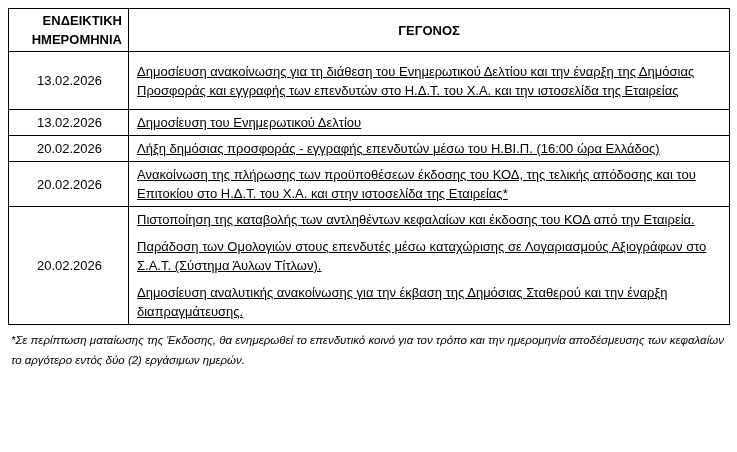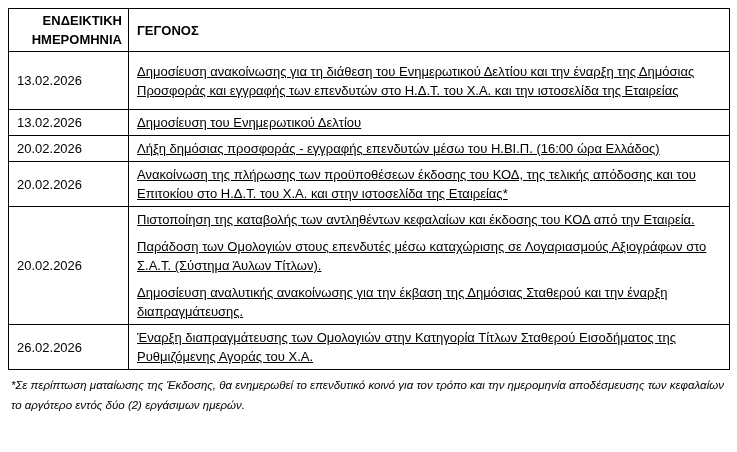--- a/index.html
+++ b/index.html
@@ -29,26 +29,26 @@
   }
   col.c-date  { width: 120px; }
   col.c-event { width: 601px; }
   th.date-header {
     text-align: right;
     font-weight: bold;
     padding: 2px 6px 2px 8px;
     height: 38px;
   }
   th.event-header {
-    text-align: left;
+    text-align: center;
     font-weight: bold;
     padding: 10px 8px;
   }
   td.date-cell {
-    text-align: left;
+    text-align: center;
     padding: 2px 6px 2px 8px;
     white-space: nowrap;
   }
   td.event-cell {
     text-align: left;
     padding: 3px 8px;
   }
   td.event-cell p { margin: 0; text-decoration: underline; }
   td.event-cell p + p { margin-top: 8px; }
   tr.r0 { height: 58px; }
@@ -111,24 +111,18 @@
         </td>
       </tr>
       <tr class="r6">
         <td class="date-cell">20.02.2026</td>
         <td class="event-cell">
           <p>Πιστοποίηση της καταβολής των αντληθέντων κεφαλαίων και έκδοσης του ΚΟΔ από την Εταιρεία.</p>
           <p>Παράδοση των Ομολογιών στους επενδυτές μέσω καταχώρισης σε Λογαριασμούς Αξιογράφων στο Σ.Α.Τ. (Σύστημα Άυλων Τίτλων).</p>
           <p>Δημοσίευση αναλυτικής ανακοίνωσης για την έκβαση της Δημόσιας Σταθερού και την έναρξη διαπραγμάτευσης.</p>
         </td>
       </tr>
-      <tr class="r7">
-        <td class="date-cell">26.02.2026</td>
-        <td class="event-cell">
-          <p>Έναρξη διαπραγμάτευσης των Ομολογιών στην Κατηγορία Τίτλων Σταθερού Εισοδήματος της Ρυθμιζόμενης Αγοράς του Χ.Α.</p>
-        </td>
-      </tr>
     </tbody>
   </table>
 
   <div class="footnote">*Σε περίπτωση ματαίωσης της Έκδοσης, θα ενημερωθεί το επενδυτικό κοινό για τον τρόπο και την ημερομηνία αποδέσμευσης των κεφαλαίων το αργότερο εντός δύο (2) εργάσιμων ημερών.</div>
 
 </div>
 
 </body></html>

